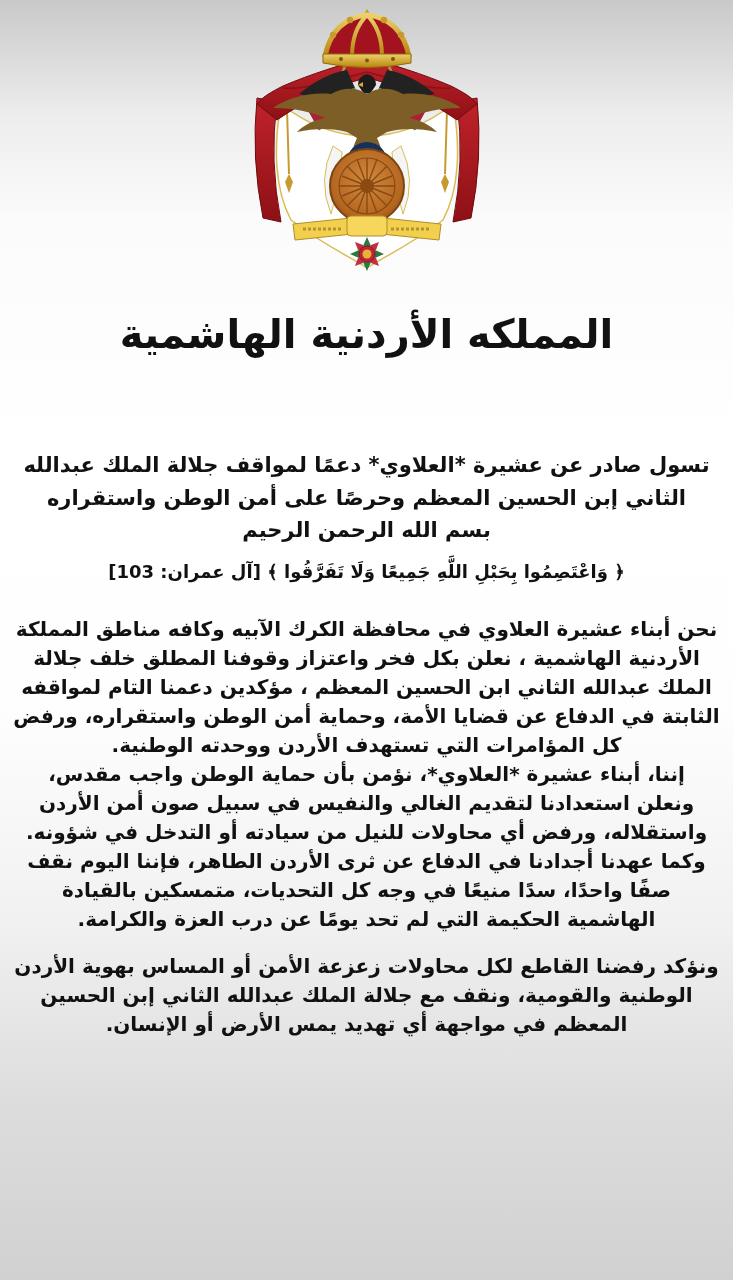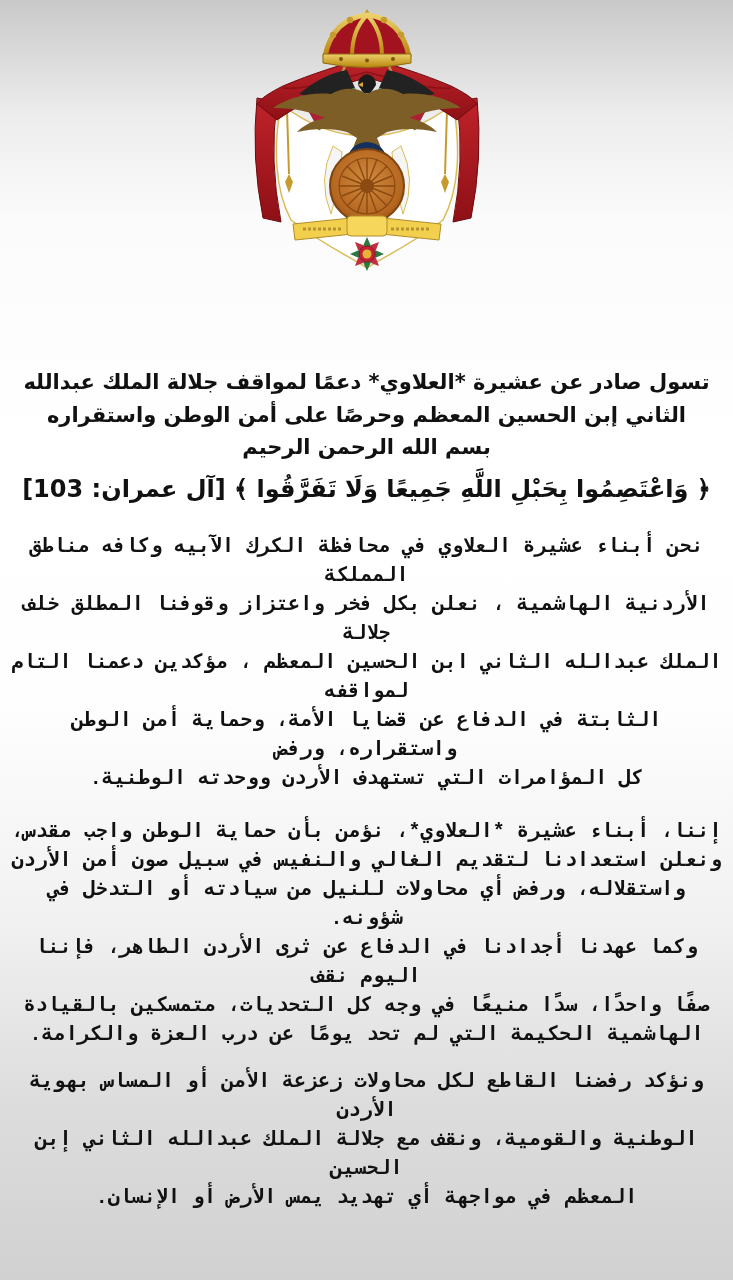--- a/index.html
+++ b/index.html
@@ -41,24 +41,24 @@
   .txt {
     margin: 0;
     text-align: center;
     font-weight: 700;
     white-space: pre-line;
     width: 712px;
     max-width: 712px;
   }
   .intro   { margin-top: 86px; font-size: 21px; line-height: 33px; }
   .basmala { font-size: 21px; line-height: 30px; }
-  .verse   { margin-top: 12px; font-size: 24px; line-height: 30px; }
-  .para    { font-size: 20px; line-height: 29px; font-family: Liberation Mono, monospace; }
+  .verse   { margin-top: 12px; font-size: 18px; line-height: 30px; }
+  .para    { font-size: 20px; line-height: 29px; }
   .p1 { margin-top: 28px; }
-  .p2 { margin-top: 24px; }
+  .p2 { }
   .p3 { margin-top: 18px; }
   .p4 { margin-top: 26px; }
   .closing { margin-top: 22px; font-size: 21px; line-height: 30px; }
 </style>
 </head>
 <body>
 
 <div class="page">
 
   <div class="emblem-wrap">
@@ -164,20 +164,21 @@
         <circle cx="137" cy="12" r="3.2" fill="#c79a2e"></circle>
         <circle cx="154" cy="27" r="3.2" fill="#c79a2e"></circle>
         <path d="M76,46 h88 v9 q-44,9 -88,0 Z" fill="url(#gold)" stroke="#8f6a14" stroke-width="1"></path>
         <circle cx="94" cy="51" r="2" fill="#7a570f"></circle>
         <circle cx="120" cy="52.5" r="2" fill="#7a570f"></circle>
         <circle cx="146" cy="51" r="2" fill="#7a570f"></circle>
       </g>
     </svg>
   </div>
 
+  <h1 class="title">المملكه الأردنية الهاشمية</h1>
 
   <p class="txt intro">تسول صادر عن عشيرة *العلاوي* دعمًا لمواقف جلالة الملك عبدالله
 الثاني إبن الحسين المعظم  وحرصًا على أمن الوطن واستقراره</p>
 
   <p class="txt basmala">بسم الله الرحمن الرحيم</p>
 
   <p class="txt verse">﴿ وَاعْتَصِمُوا بِحَبْلِ اللَّهِ جَمِيعًا وَلَا تَفَرَّقُوا ﴾ [آل عمران: 103]</p>
 
   <p class="txt para p1">نحن أبناء عشيرة العلاوي في محافظة الكرك الآبيه وكافه مناطق المملكة
 الأردنية الهاشمية ، نعلن بكل فخر واعتزاز وقوفنا المطلق خلف جلالة

